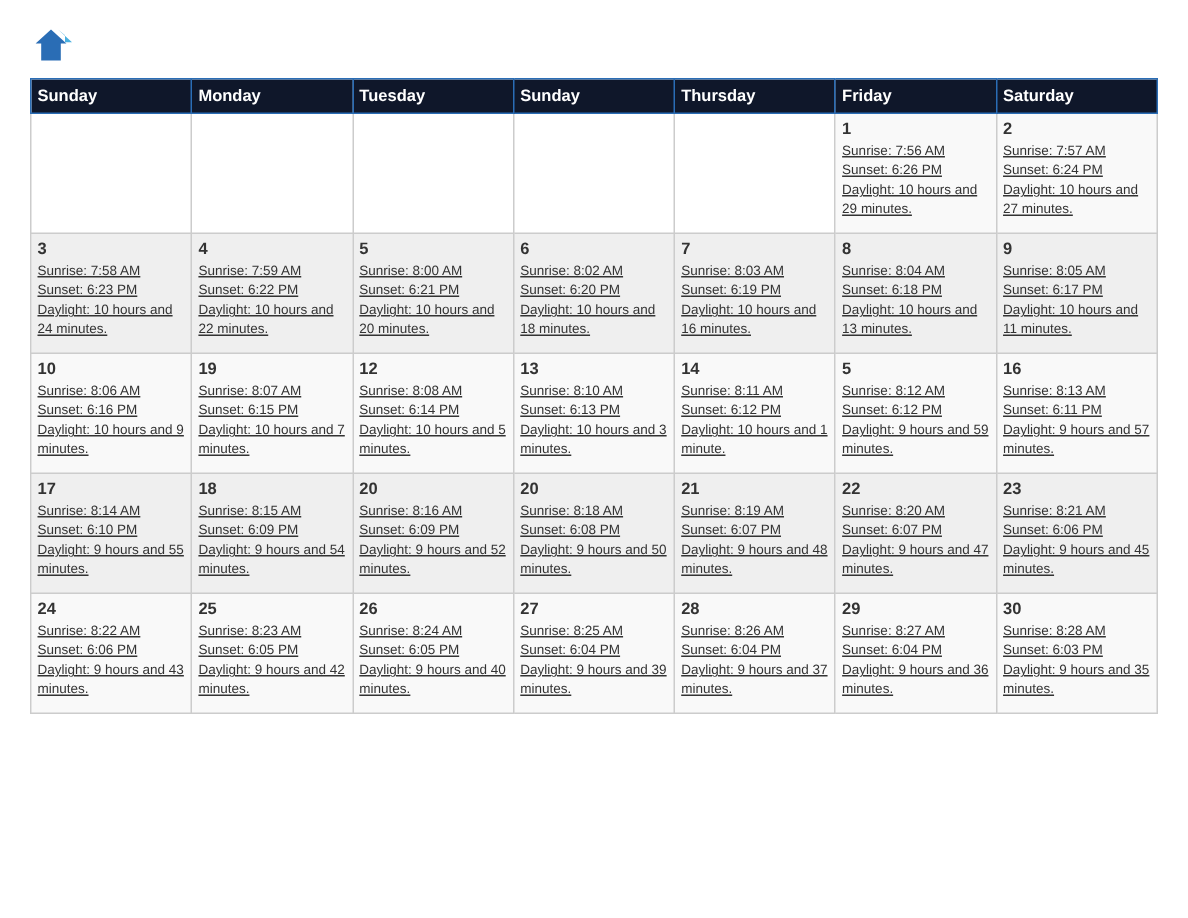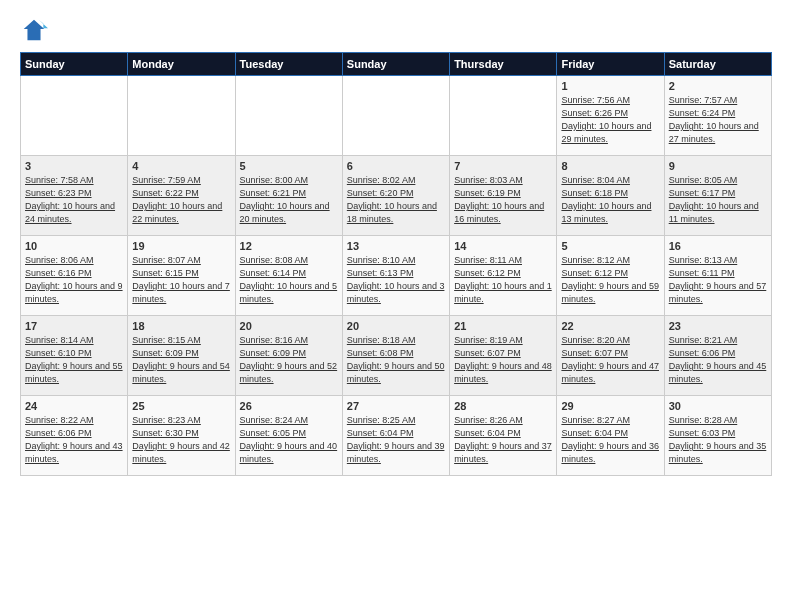--- a/index.html
+++ b/index.html
@@ -308,21 +308,21 @@
           <td>
             <span class="day-num">24</span>
             <div class="day-detail">Sunrise: 8:22 AM
 Sunset: 6:06 PM
 Daylight: 9 hours
 and 43 minutes.</div>
           </td>
           <td>
             <span class="day-num">25</span>
             <div class="day-detail">Sunrise: 8:23 AM
-Sunset: 6:30 PM
+Sunset: 6:05 PM
 Daylight: 9 hours
 and 42 minutes.</div>
           </td>
           <td>
             <span class="day-num">26</span>
             <div class="day-detail">Sunrise: 8:24 AM
 Sunset: 6:05 PM
 Daylight: 9 hours
 and 40 minutes.</div>
           </td>

